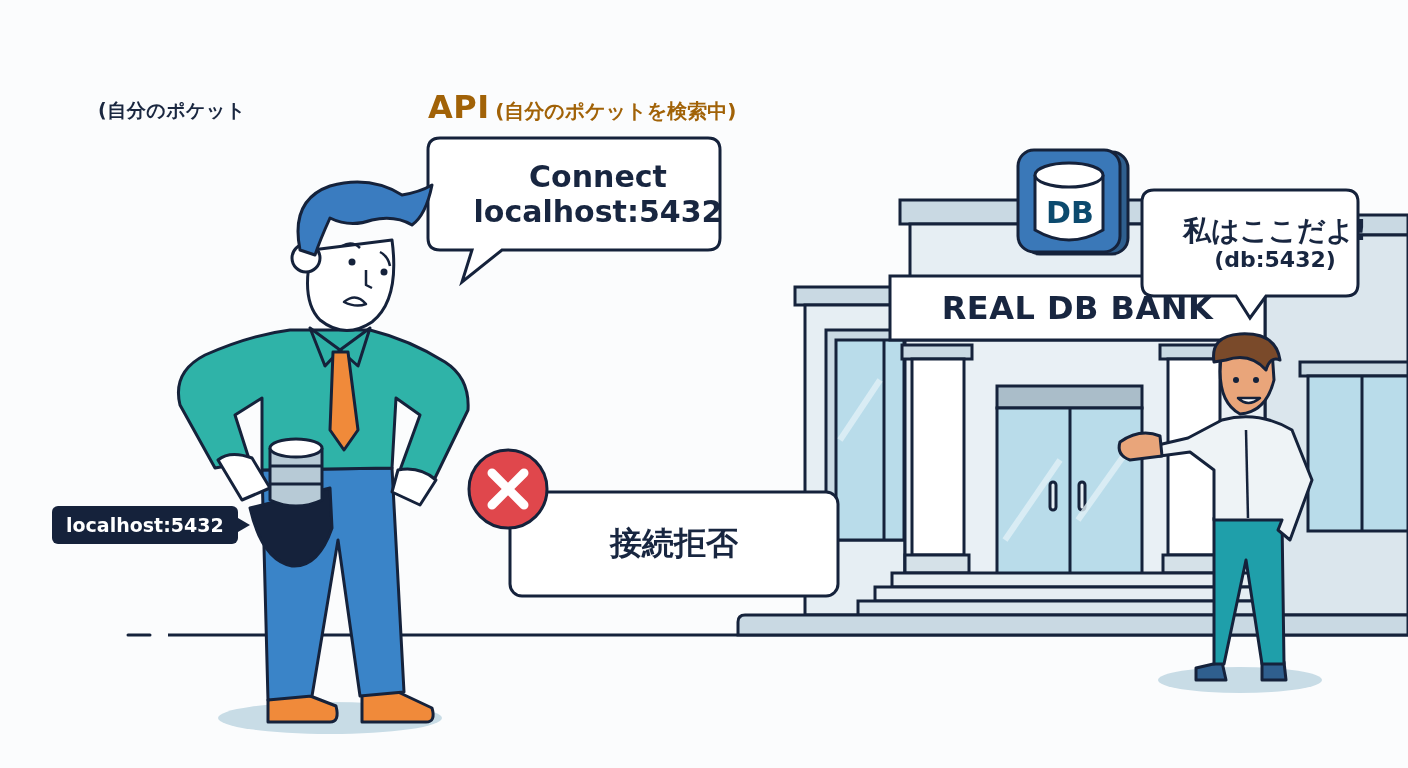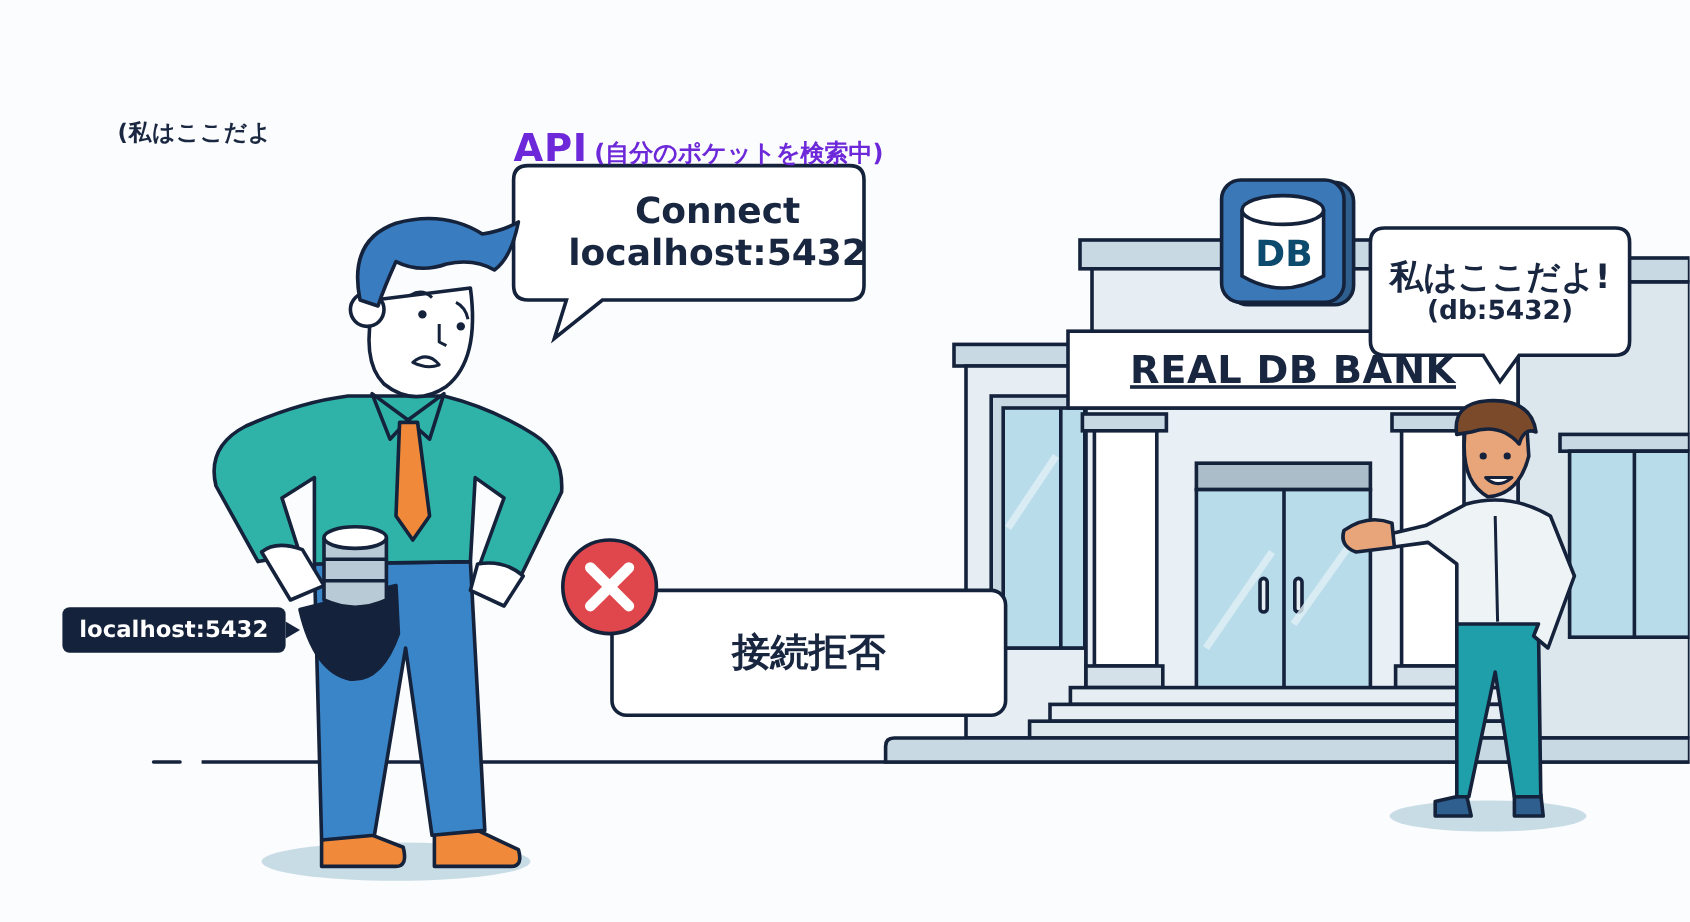--- a/index.html
+++ b/index.html
@@ -11,43 +11,43 @@
       position: relative;
     }
     .abs { position: absolute; }
     svg.scene { position: absolute; left: 0; top: 0; }
 
     .caption-left {
       left: 98px; top: 98px; font-size: 19px; font-weight: bold; color: #1a2740;
       letter-spacing: 0.5px;
     }
     .caption-api {
-      left: 428px; top: 104px; color: #6d28d9; font-weight: bold; white-space: nowrap; text-align: right;
+      left: 428px; top: 88px; color: #a16207; font-weight: bold; white-space: nowrap; text-align: right;
     }
     .caption-api .big { font-size: 32px; letter-spacing: 0.5px; }
     .caption-api .small { font-size: 20px; }
 
     .bubble-text {
       text-align: center; font-weight: bold; color: #182640; line-height: 1.18;
     }
     .connect-bubble { left: 428px; top: 138px; width: 292px; height: 112px;
       display:flex; flex-direction:column; justify-content:center; font-size: 30px; padding-left: 24px; }
     .db-bubble { left: 1142px; top: 190px; width: 216px; height: 106px;
-      display:flex; flex-direction:column; justify-content:center; }
+      display:flex; flex-direction:column; justify-content:center;padding-left:25px; }
     .db-bubble .l1 { font-size: 28px; }
     .db-bubble .l2 { font-size: 22px; }
 
     .refused-box { left: 510px; top: 492px; width: 328px; height: 104px;
       display:flex; flex-direction:column; justify-content:center; }
     .refused-box .l1 { font-size: 32px; }
     .refused-box .l2 { font-size: 23px; font-weight: normal; color:#15223b; }
 
     .bank-sign { left: 890px; top: 276px; width: 375px; height: 64px;
       display:flex; align-items:center; justify-content:center;
-      font-size: 32px; font-weight: bold; color: #182640; letter-spacing: 0.5px; text-decoration: underline; }
+      font-size: 32px; font-weight: bold; color: #182640; letter-spacing: 0.5px; }
 
     .db-badge-text { left: 1020px; top: 195px; width: 100px; text-align:center;
       font-size: 30px; font-weight: bold; color: #0c4a6e; }
 
     .localhost-tag {
       left: 52px; top: 506px; height: 38px; padding: 0 14px;
       background: #15223b; color: #ffffff; border-radius: 6px;
       display:flex; align-items:center; font-size: 19px; font-weight: bold;
     }
     .localhost-tag::after {
@@ -179,21 +179,21 @@
     <path d="M1120 442 Q1140 428 1160 436 L1162 456 L1130 460 Q1116 455 1120 442 Z" fill="#e9a57a"></path>
     <path d="M1222 350 Q1214 400 1240 414 Q1266 412 1274 380 L1272 350 Z" fill="#e9a57a"></path>
     <path d="M1214 362 Q1210 336 1240 334 Q1276 332 1280 360 Q1270 356 1266 370 Q1250 352 1226 360 Z" fill="#7a4a2a"></path>
     <circle cx="1236" cy="380" r="3" fill="#15223b" stroke="none"></circle>
     <circle cx="1256" cy="380" r="3" fill="#15223b" stroke="none"></circle>
     <path d="M1238 398 Q1248 408 1260 398 Z" fill="#ffffff" stroke-width="2.5"></path>
     <line x1="1246" y1="430" x2="1248" y2="518" stroke-width="2.5"></line>
   </g>
 </svg>
 
-<div class="abs caption-left">(私はここだよ</div>
+<div class="abs caption-left">(自分のポケット</div>
 
 <div class="abs caption-api">
   <span class="big">API</span>
   <span class="small">(自分のポケットを検索中)</span>
 </div>
 
 <div class="abs bubble-text connect-bubble">
   <div>Connect</div>
   <div>localhost:5432</div>
 </div>

